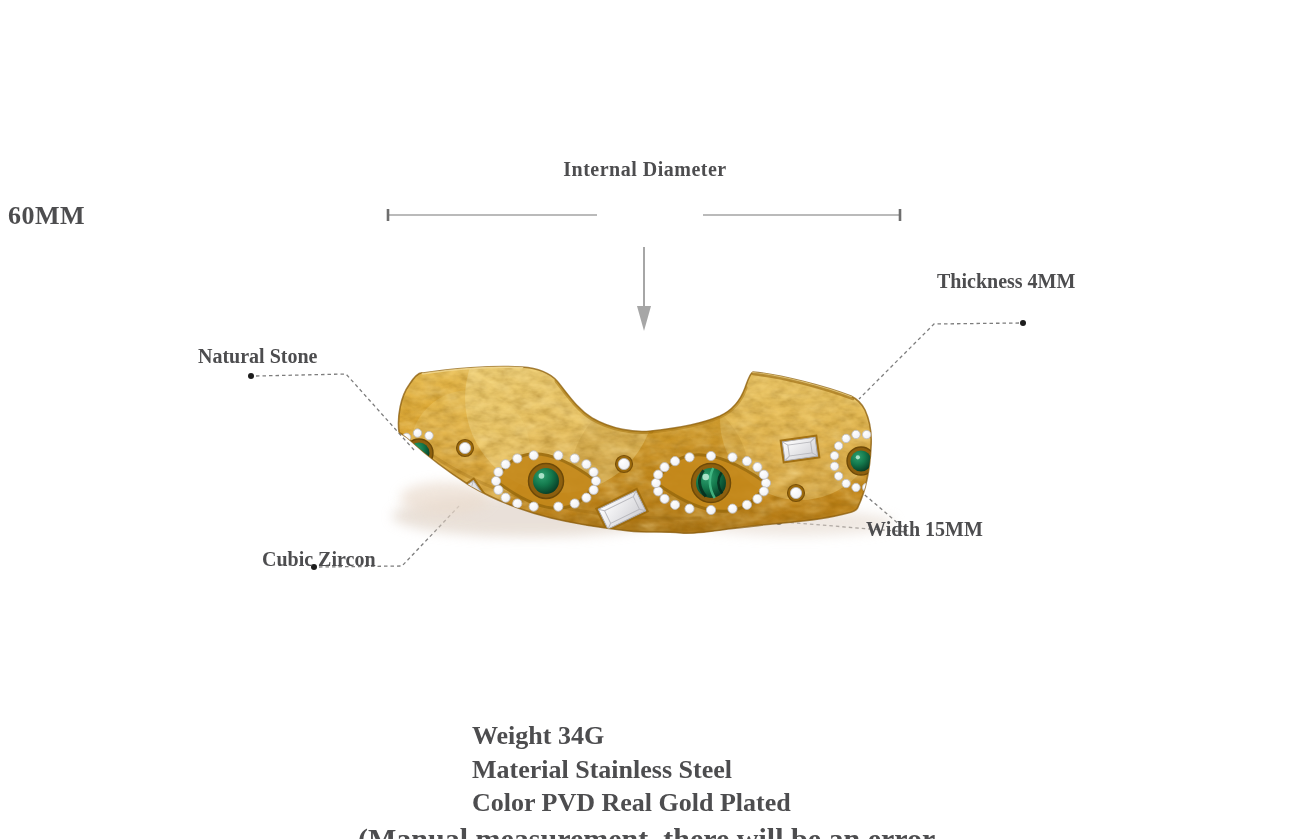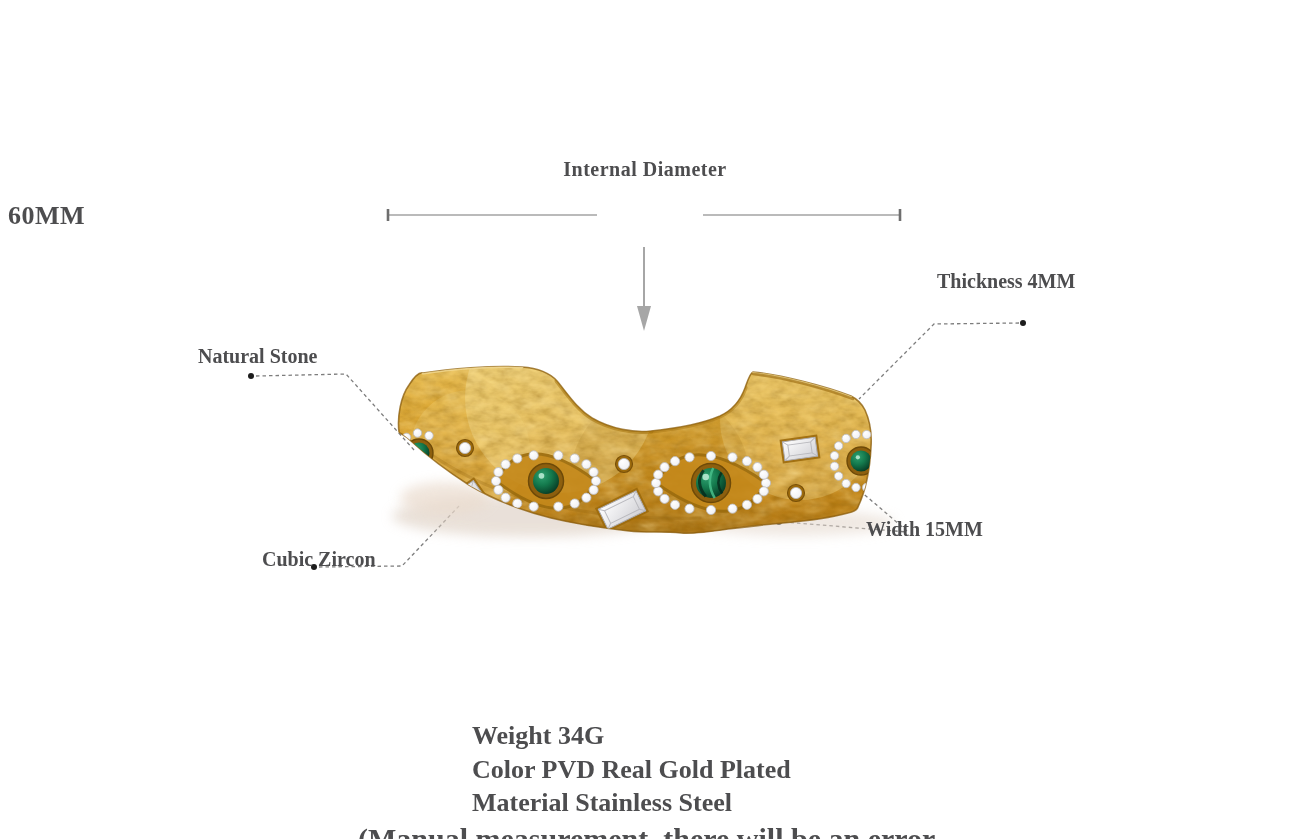--- a/index.html
+++ b/index.html
@@ -278,16 +278,16 @@
 <div class="lbl thickness">
   <div>Thickness 4MM</div>
 </div>
 
 <div class="lbl naturalstone">Natural Stone</div>
 <div class="lbl cubiczircon">Cubic Zircon</div>
 <div class="lbl widthlbl">Width 15MM</div>
 
 <div class="lbl specs">
   <div>Weight 34G</div>
+  <div>Material Stainless Steel</div>
   <div>Color PVD Real Gold Plated</div>
-  <div>Material Stainless Steel</div>
 </div>
 <div class="lbl disclaimer">(Manual measurement, there will be an error</div>
 
 </body></html>

